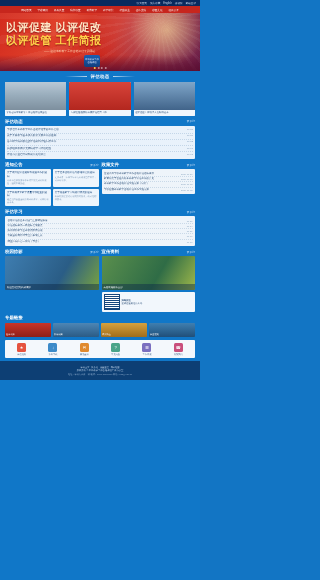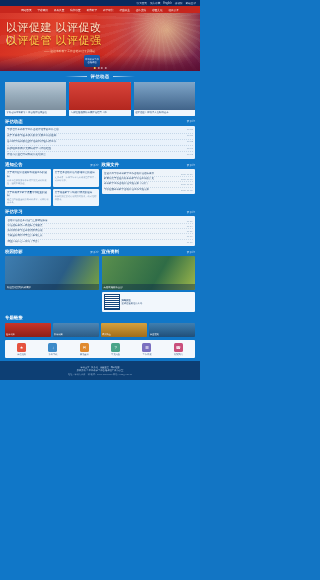--- a/index.html
+++ b/index.html
@@ -40,21 +40,21 @@
   .hero .glow{
     position:absolute;right:-12px;top:-18px;width:90px;height:70px;border-radius:50%;
     background:radial-gradient(circle,rgba(255,235,160,.55),rgba(255,150,80,0) 65%);
   }
   .hero .skyline{
     position:absolute;left:0;right:0;bottom:0;height:16px;
     background:linear-gradient(to top,rgba(90,14,48,.85),rgba(150,26,40,0));
   }
   .hero h1{
     position:absolute;left:6px;top:8px;margin:0;
-    font-size:11px;font-weight:normal;letter-spacing:.5px;
+    font-size:11px;font-weight:bold;letter-spacing:.5px;
     color:#ffe9c9;text-shadow:0 1px 1px rgba(90,0,0,.6);
     line-height:13px;
   }
   .hero h1 .l2{display:block;color:#ffd24a;}
   .hero .sub{
     position:absolute;left:44px;top:36px;font-size:2.8px;color:#ffd9b5;
   }
   .hero .badge{
     position:absolute;left:6px;top:23px;width:7px;height:7px;border-radius:50%;
     border:.6px solid rgba(255,255,255,.7);display:flex;align-items:center;justify-content:center;
@@ -170,21 +170,21 @@
     <span class="nv">信息公开</span>
   </div>
 
   <div class="hero">
     <div class="rays"></div>
     <div class="glow"></div>
     <div class="skyline"></div>
     <div class="badge">○</div>
     <h1>
       <span>以评促建  以评促改</span>
-      <span class="l2">以评促管  以评促强</span>
+      <span class="l2">以评促管  工作简报</span>
     </h1>
     <div class="sub">—— 迎接本科教学工作合格评估专题网站</div>
     <div class="emblem">本科教学工作合格评估</div>
     <div class="dots">
       <i class="on"></i>
       <i></i>
       <i></i>
       <i></i>
     </div>
   </div>

